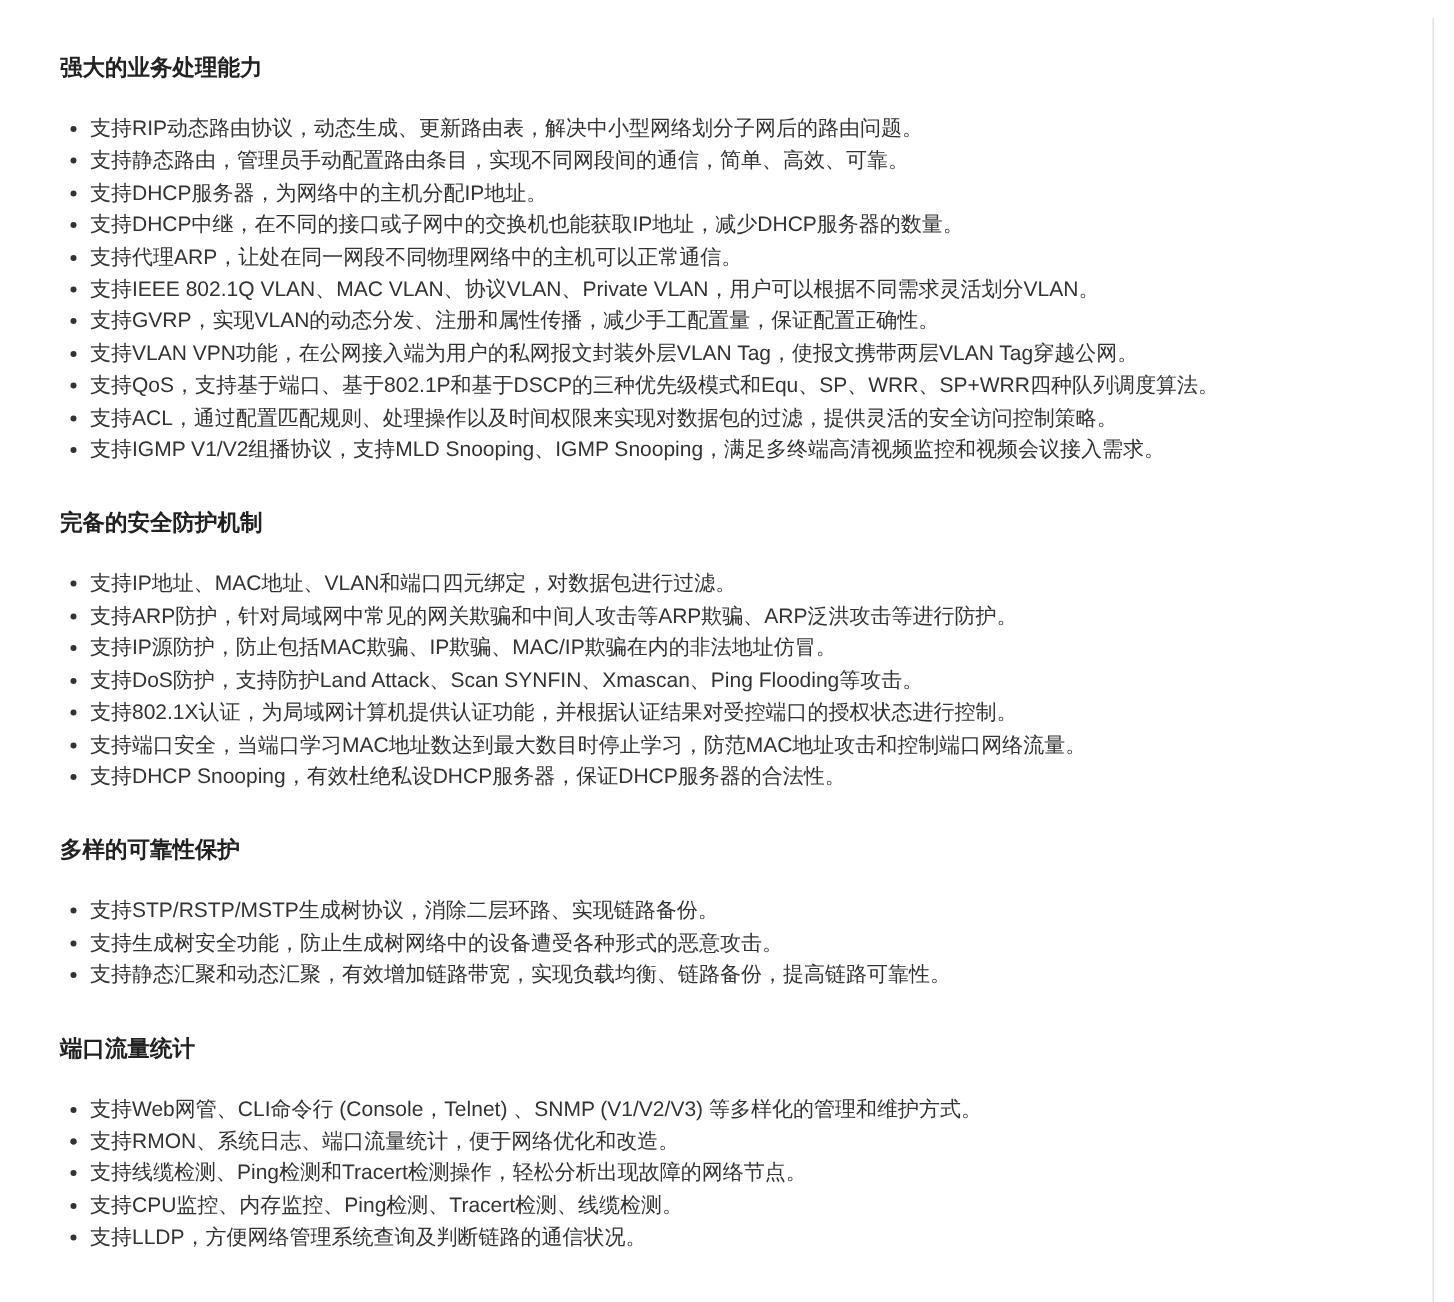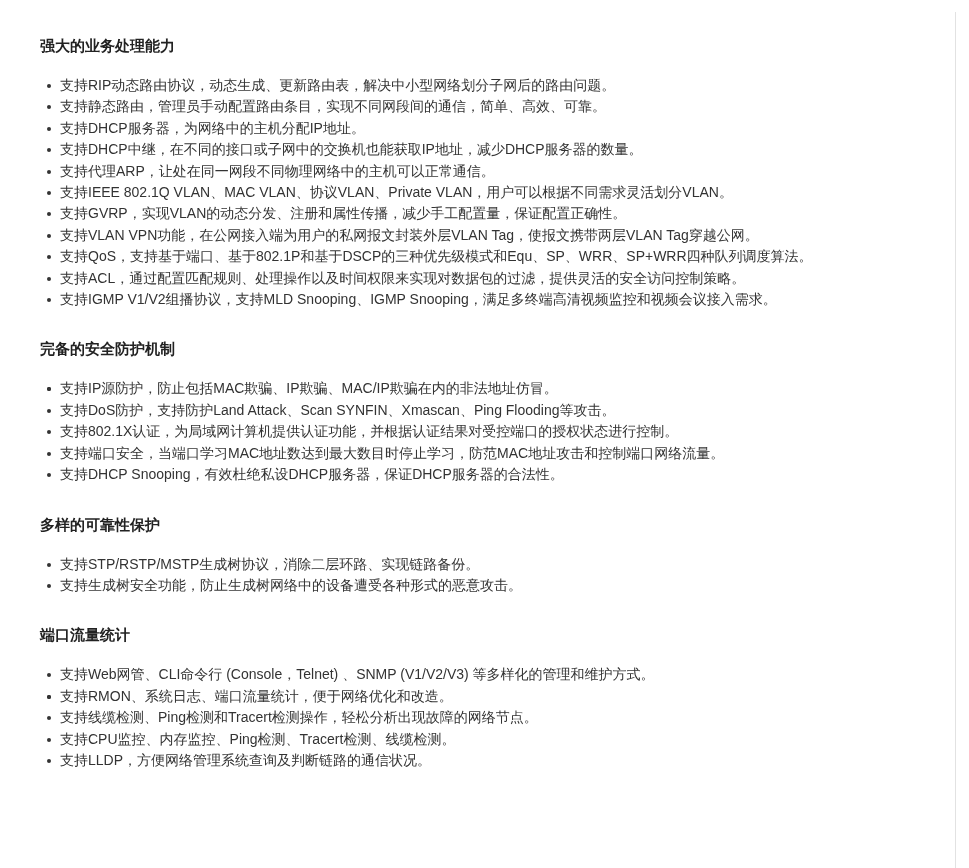--- a/index.html
+++ b/index.html
@@ -130,22 +130,27 @@
     <span class="item-text">支持IGMP V1/V2组播协议，支持MLD Snooping、IGMP Snooping，满足多终端高清视频监控和视频会议接入需求。</span>
   </li>
 </ul>
   </section>
 
   <section class="feature-section">
     <h3 class="section-title">完备的安全防护机制</h3>
     <ul class="feature-list">
   <li class="feature-item">
     <span class="bullet-dot"></span>
-  </li>
-
+    <span class="item-text">支持IP地址、MAC地址、VLAN和端口四元绑定，对数据包进行过滤。</span>
+  </li>
+
+  <li class="feature-item">
+    <span class="bullet-dot"></span>
+    <span class="item-text">支持ARP防护，针对局域网中常见的网关欺骗和中间人攻击等ARP欺骗、ARP泛洪攻击等进行防护。</span>
+  </li>
 
   <li class="feature-item">
     <span class="bullet-dot"></span>
     <span class="item-text">支持IP源防护，防止包括MAC欺骗、IP欺骗、MAC/IP欺骗在内的非法地址仿冒。</span>
   </li>
 
   <li class="feature-item">
     <span class="bullet-dot"></span>
     <span class="item-text">支持DoS防护，支持防护Land Attack、Scan SYNFIN、Xmascan、Ping Flooding等攻击。</span>
   </li>
@@ -173,20 +178,24 @@
   <li class="feature-item">
     <span class="bullet-dot"></span>
     <span class="item-text">支持STP/RSTP/MSTP生成树协议，消除二层环路、实现链路备份。</span>
   </li>
 
   <li class="feature-item">
     <span class="bullet-dot"></span>
     <span class="item-text">支持生成树安全功能，防止生成树网络中的设备遭受各种形式的恶意攻击。</span>
   </li>
 
+  <li class="feature-item">
+    <span class="bullet-dot"></span>
+    <span class="item-text">支持静态汇聚和动态汇聚，有效增加链路带宽，实现负载均衡、链路备份，提高链路可靠性。</span>
+  </li>
 </ul>
   </section>
 
   <section class="feature-section">
     <h3 class="section-title">端口流量统计</h3>
     <ul class="feature-list">
   <li class="feature-item">
     <span class="bullet-dot"></span>
     <span class="item-text">支持Web网管、CLI命令行 (Console，Telnet) 、SNMP (V1/V2/V3) 等多样化的管理和维护方式。</span>
   </li>

